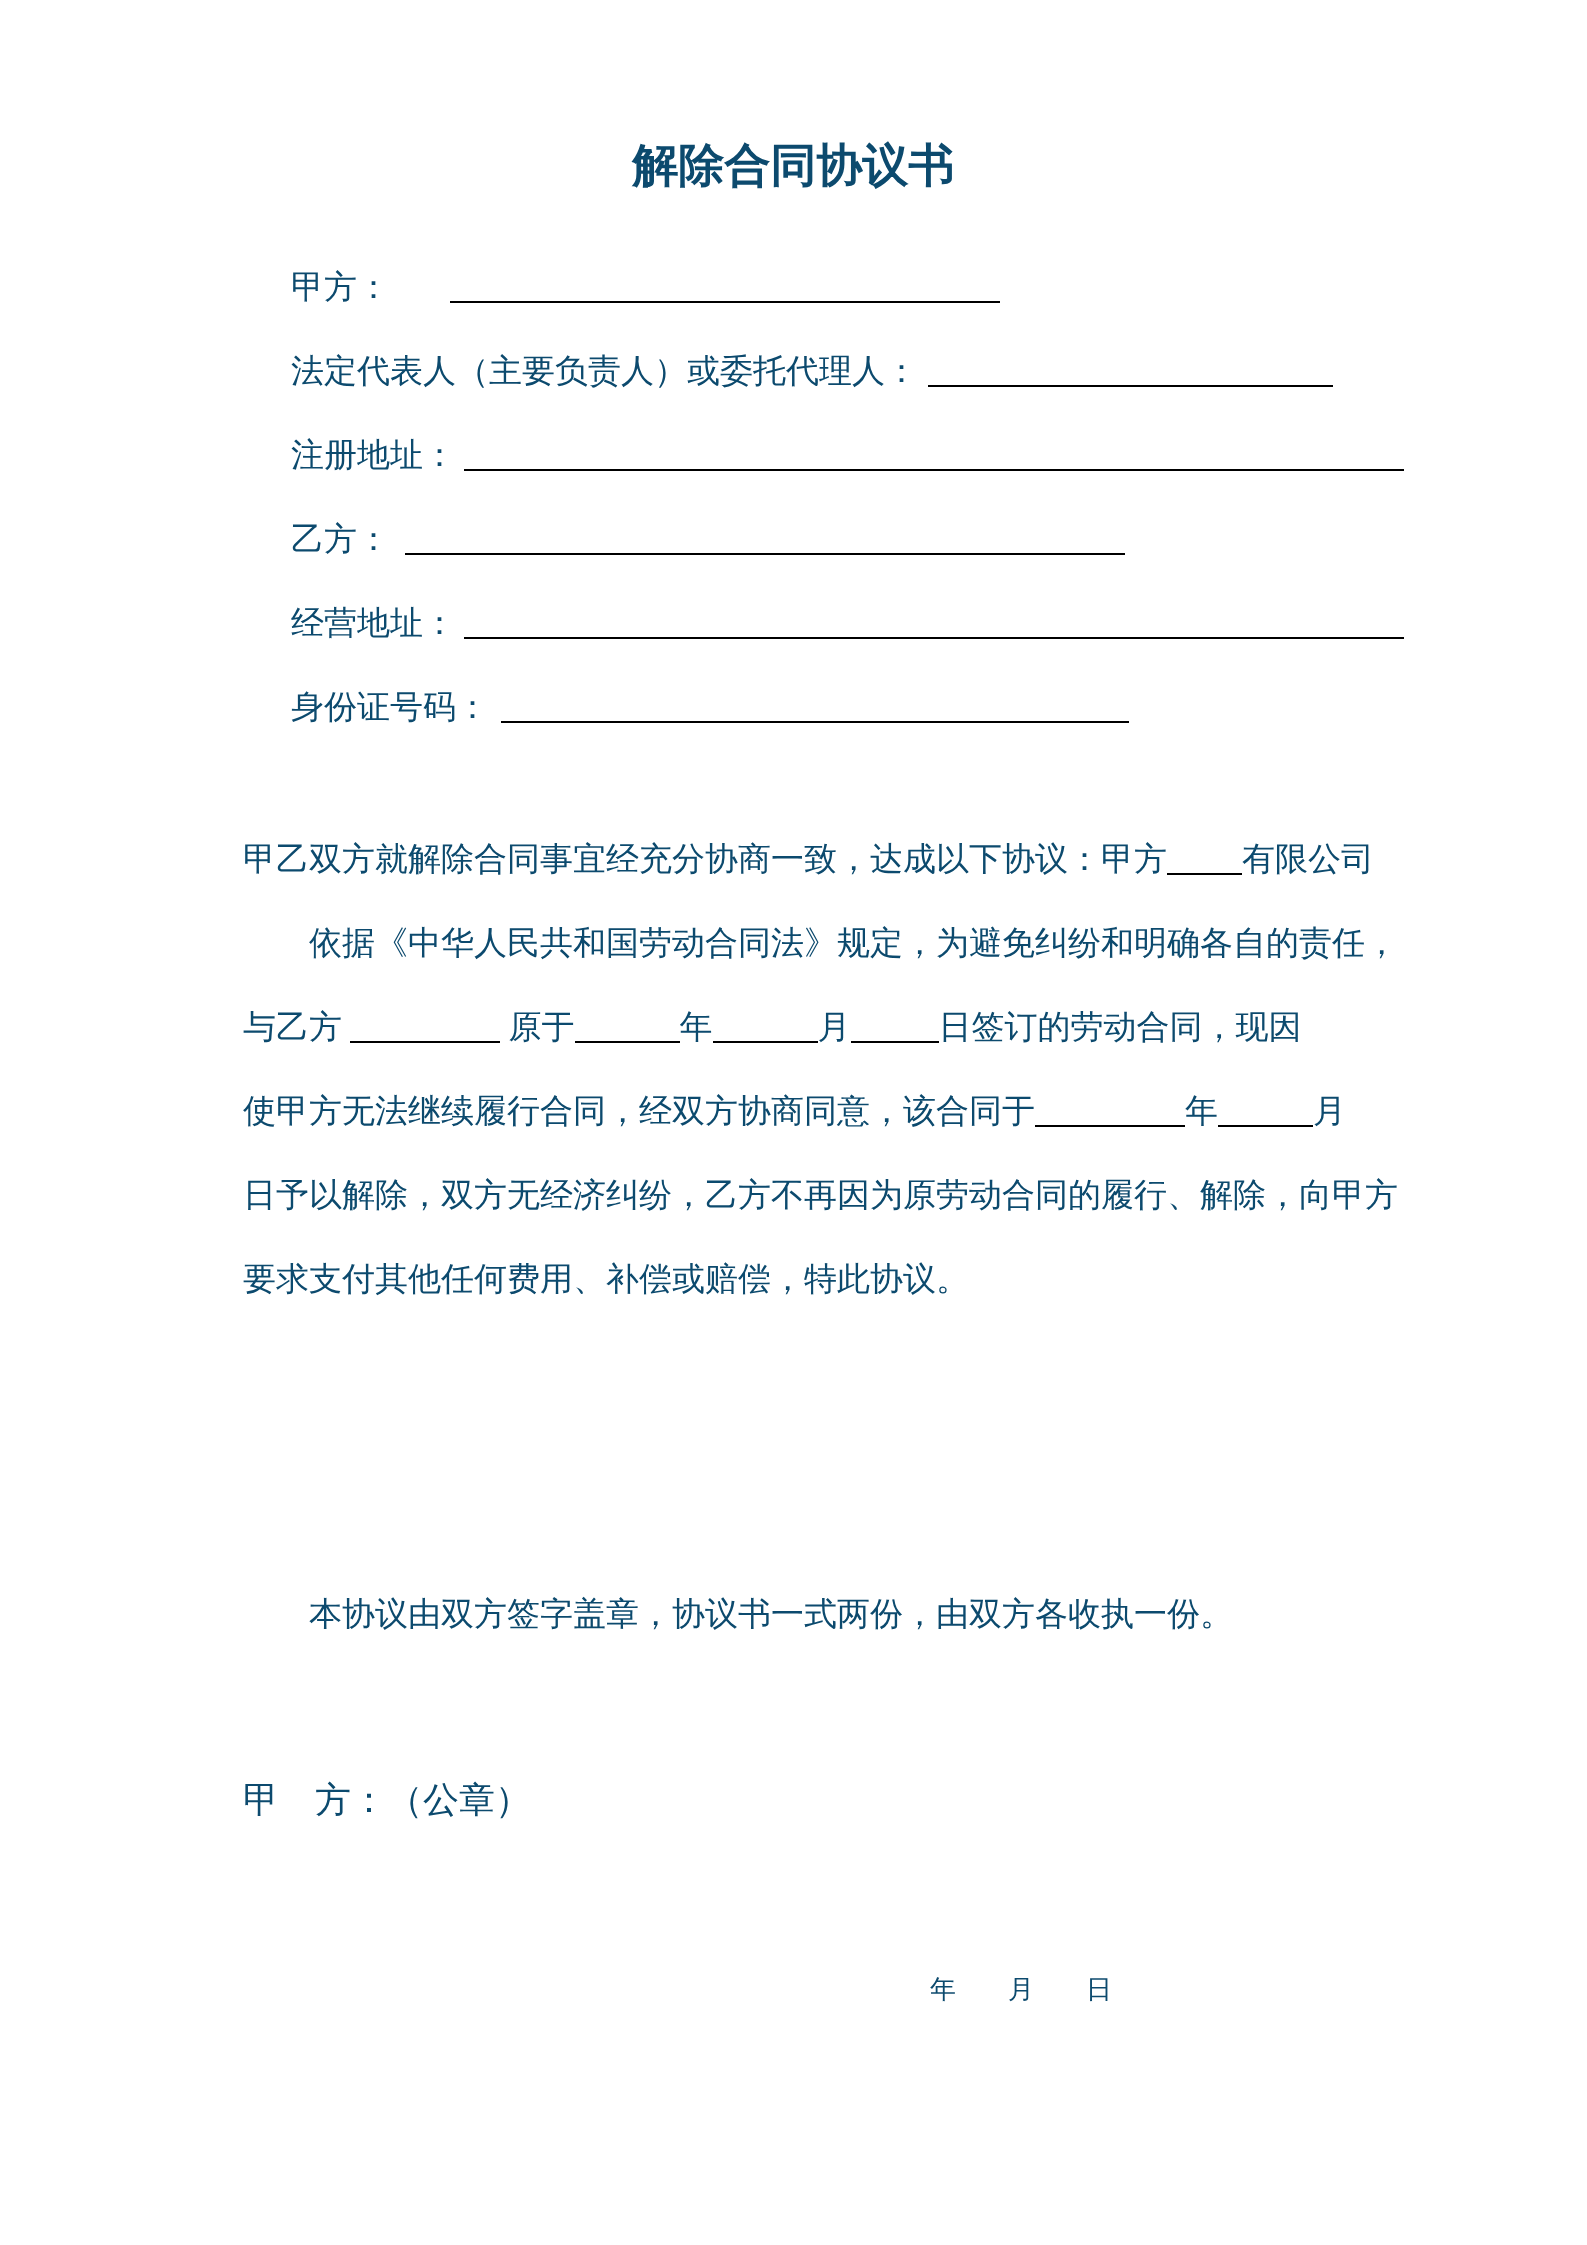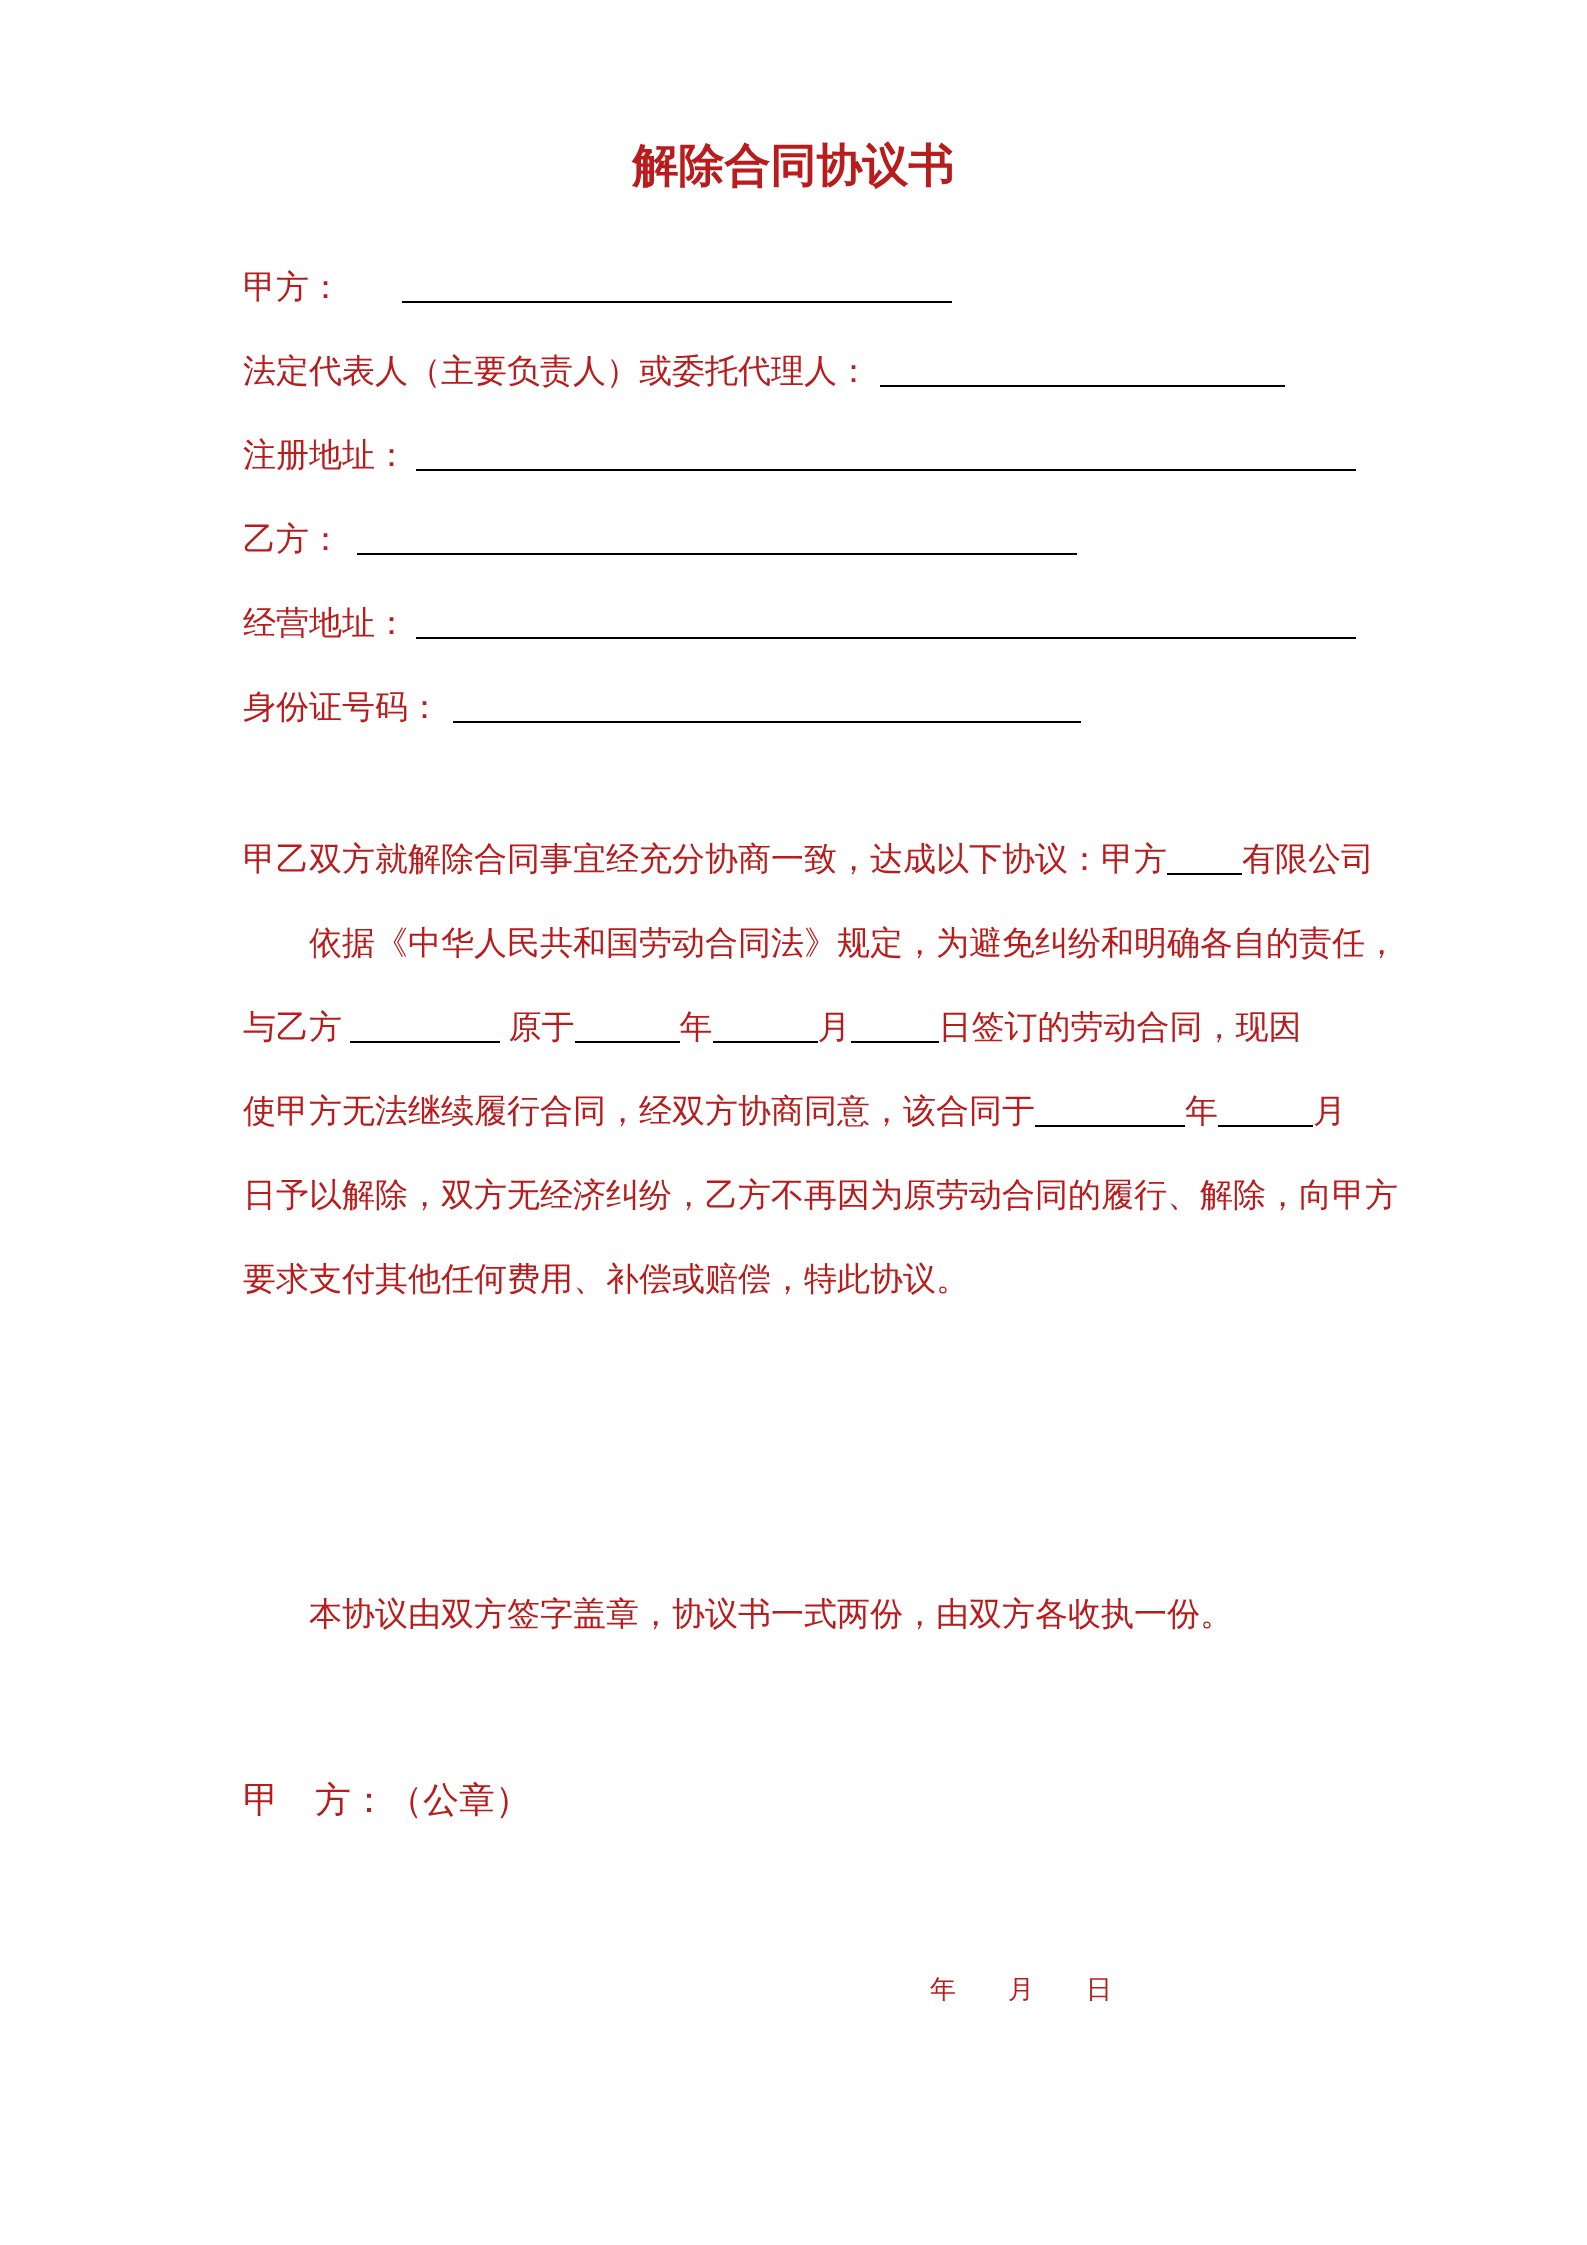--- a/index.html
+++ b/index.html
@@ -2,32 +2,32 @@
 <html><head>
 <meta charset="utf-8">
 <style>
   html,body{margin:0;padding:0;background:#e8e8e8;}
   .page{
     position:relative;
     width:1587px;height:2245px;
     background:#ffffff;
     margin:0 auto;
     font-family:"Liberation Serif","DejaVu Serif",serif;
-    color:#b91c1c;
+    color:#0c4a6e;
     overflow:hidden;
   }
   .content{position:absolute;left:243px;top:0;width:1110px;height:100%;}
   .doc-title{
     position:absolute;left:0;top:138px;width:100%;
     text-align:center;font-size:46px;font-weight:bold;
     line-height:56px;height:56px;white-space:nowrap;
   }
   .form-fields{position:absolute;top:245px;left:0;width:100%;}
   .field-row{height:84px;line-height:84px;font-size:33px;white-space:nowrap;}
-  .field-label{display:inline-block;}
+  .field-label{display:inline-block;margin-left:48px;}
   .blank{
     display:inline-block;
     height:36px;
     border-bottom:2px solid #000;
     position:relative;top:5px;
     vertical-align:baseline;
   }
   .body-paragraph{position:absolute;top:817px;left:0;width:100%;}
   .para-line{height:84px;line-height:84px;font-size:33px;white-space:nowrap;}
   .para-line.indent{padding-left:66px;}

